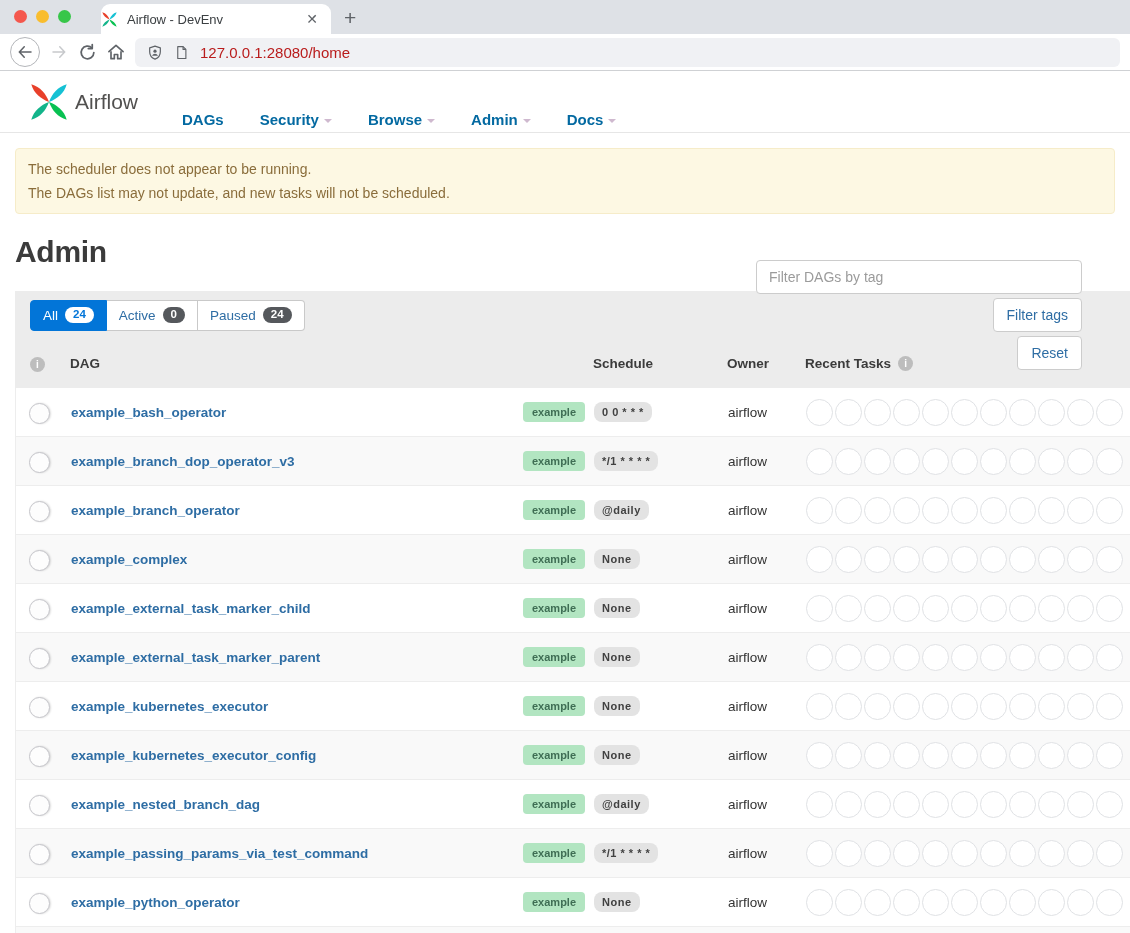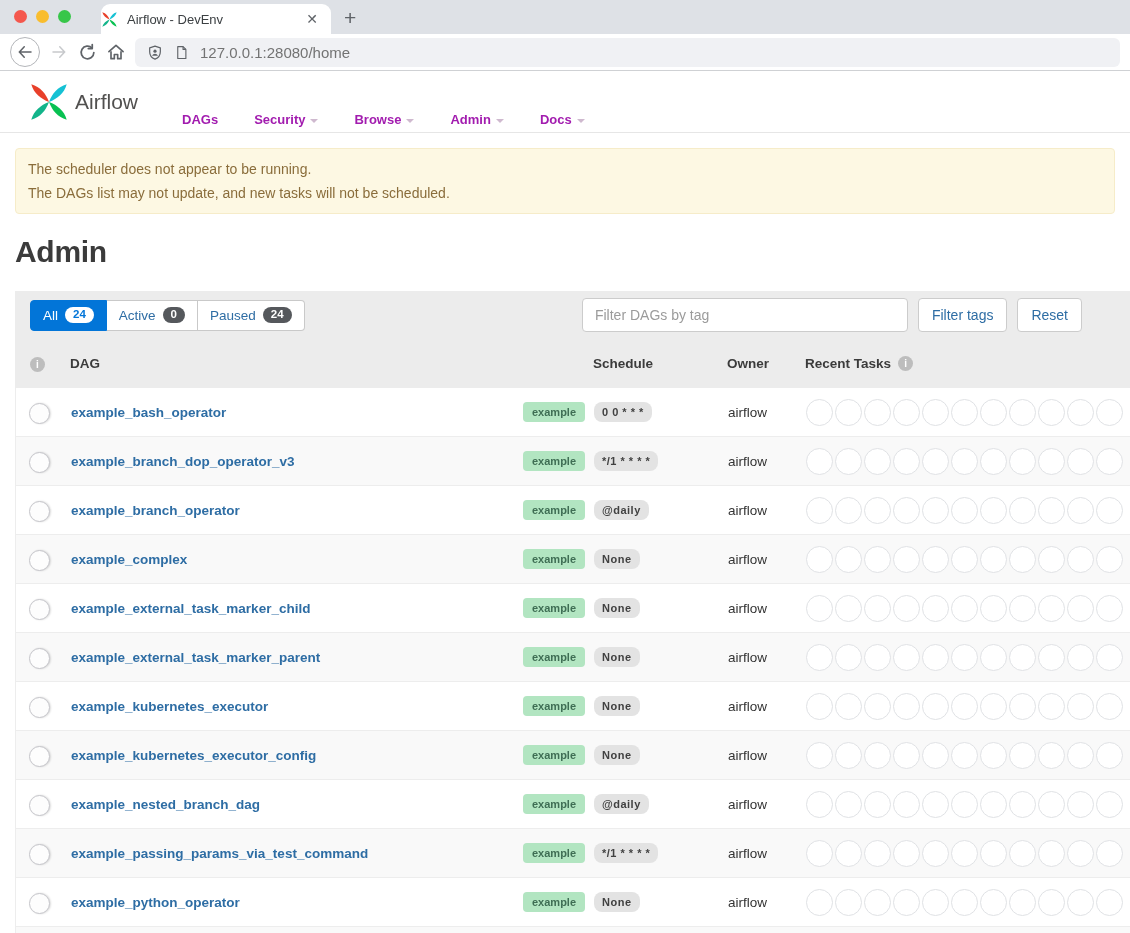--- a/index.html
+++ b/index.html
@@ -17,29 +17,29 @@
   .tab-close { color:#5f6368; font-size:14px; cursor:default; padding:0 3px; }
   .newtab-btn { color:#5f6368; font-size:21px; font-weight:300; margin-left:13px; align-self:center; margin-top:2px; }
 
   .nav-toolbar { height:37px; background:#fff; border-bottom:1px solid #cfd1d4;
     display:flex; align-items:center; padding:0 10px; gap:9px; }
   .circ-btn { width:30px; height:30px; border:1px solid #b4b6ba; border-radius:50%;
     display:flex; align-items:center; justify-content:center; }
   .tool-ic { display:flex; align-items:center; justify-content:center; }
   .url-field { flex:1; height:29px; background:#f0f1f4; border-radius:6px;
     display:flex; align-items:center; padding:0 12px; gap:11px; }
-  .url-text { font-size:15px; color:#737373; }
+  .url-text { font-size:15px; color:#b91c1c; }
 
   
   .airflow-navbar { height:62px; background:#fff; border-bottom:1px solid #e6e6e6;
     display:flex; align-items:center; padding:0 28px; }
   .brand { display:flex; align-items:center; gap:5px; }
   .brand-name { font-size:21px; color:#51504f; }
   .navbar-menu { display:flex; margin-left:44px; gap:36px; align-items:center; }
-  .nav-item { font-size:13px; font-weight:bold; color:#a21caf; text-decoration:none;
+  .nav-item { font-size:15px; font-weight:bold; color:#0369a1; text-decoration:none;
     display:flex; align-items:center; gap:5px; cursor:pointer;margin-top:36px; }
   .caret { width:0; height:0; border-left:4px solid transparent; border-right:4px solid transparent;
     border-top:4px solid #cfb9cf; display:inline-block; margin-top:2px; }
 
   
   .warning-banner { margin:15px 15px 0 15px; background:var(--warn-bg); border:1px solid var(--warn-border);
     border-radius:4px; padding:12px 12px; color:var(--warn-text); font-size:14px; }
   .warning-banner p + p { margin-top:8px; }
 
   
@@ -52,21 +52,21 @@
   .tab-group { display:flex; }
   .filter-tab { height:31px; padding:0 12px; background:#fff; border:1px solid #c9c9c9; border-left:none;
     font-size:13.5px; color:var(--link); display:flex; align-items:center; gap:7px; cursor:pointer;
     font-family:inherit; }
   .filter-tab:first-child { border-left:1px solid #c9c9c9; border-radius:4px 0 0 4px; }
   .filter-tab:last-child { border-radius:0 4px 4px 0; }
   .filter-tab.active { background:var(--accent); border-color:var(--accent); color:#fff; }
   .tab-badge { background:#55585c; color:#fff; border-radius:10px; padding:2.5px 8px;
     font-size:11.5px; font-weight:bold; line-height:1; }
   .filter-tab.active .tab-badge { background:#fff; color:var(--accent); }
-  .search-group { display:flex; gap:10px; align-items:flex-end; }
+  .search-group { display:flex; gap:4px; align-items:flex-end;flex-direction:column; }
   .tag-filter-input { width:326px; height:34px; border:1px solid #ccc; border-radius:4px;
     padding:0 12px; font-size:14px; color:#333; font-family:inherit; background:#fff; }
   .tag-filter-input::placeholder { color:#9b9b9b; }
   .btn { height:34px; padding:0 13px; background:#fff; border:1px solid #ccc; border-radius:4px;
     color:var(--link); font-size:14px; cursor:pointer; font-family:inherit; }
 
   .grid-cols { display:grid; grid-template-columns:55px 452px 71px 134px 78px 1fr; align-items:center; }
   .header-row { height:49px; font-weight:bold; font-size:13.5px; color:#3b3b3b; }
   .info-icon { width:15px; height:15px; border-radius:50%; background:#bdbdbd; color:#fff;
     font-size:10px; font-weight:bold; display:inline-flex; align-items:center; justify-content:center;

